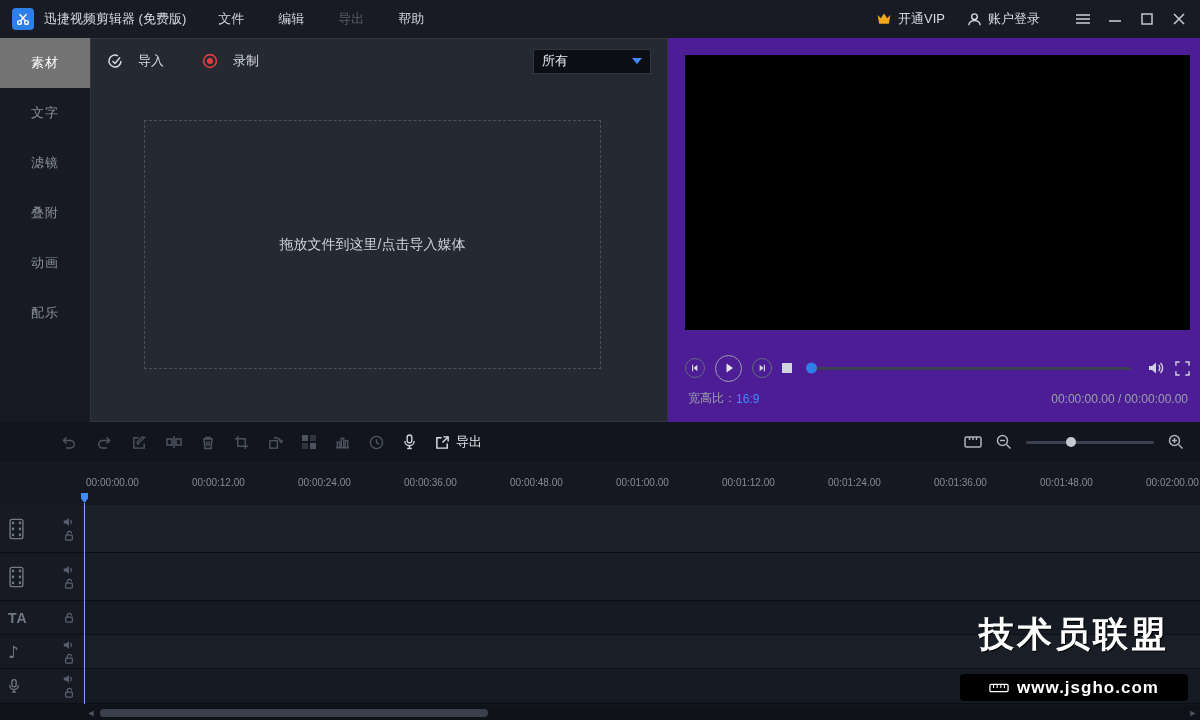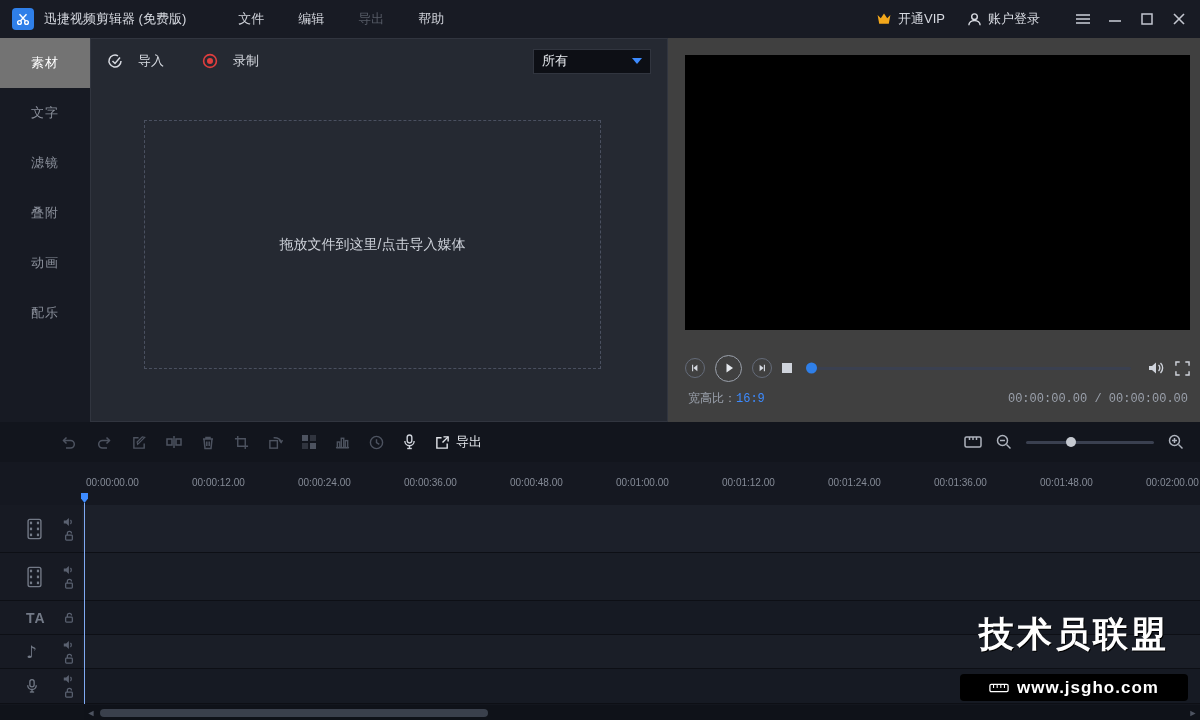--- a/index.html
+++ b/index.html
@@ -5,21 +5,21 @@
   * { margin:0; padding:0; box-sizing:border-box; }
   html,body { width:1200px; height:720px; overflow:hidden; }
   body { font-family:"Liberation Sans","DejaVu Sans",sans-serif; background:#10131a; color:#c8ccd4; position:relative; font-size:13px; }
   svg { display:block; }
   .ic { stroke:currentColor; fill:none; stroke-width:1.5; }
 
   
   .titlebar { position:absolute; top:0; left:0; right:0; height:38px; background:#181b24; display:flex; align-items:center; }
   .app-logo { width:22px; height:22px; margin:0 10px 0 12px; background:#2f7fe8; border-radius:4px; display:flex; align-items:center; justify-content:center; color:#fff; }
   .app-title { color:#d7dae1; font-size:13px; }
-  .menubar { display:flex; gap:34px; margin-left:52px; }
+  .menubar { display:flex; gap:34px; margin-left:32px; }
   .menu-item { color:#d0d3da; cursor:default; }
   .menu-item.disabled { color:#565b66; }
   .tb-right { margin-left:auto; display:flex; align-items:center; gap:22px; padding-right:14px; }
   .vip, .login { display:flex; align-items:center; gap:6px; color:#d7dae1; }
   .winctrls { display:flex; align-items:center; gap:18px; margin-left:14px; color:#c2c6cf; }
   .winbtn { width:14px; height:14px; display:flex; align-items:center; justify-content:center; }
 
   
   .sidebar { position:absolute; top:38px; left:0; width:90px; height:384px; background:#171a23; }
   .side-item { height:50px; display:flex; align-items:center; justify-content:center; color:#8a8f9a; font-size:13px; letter-spacing:1px; cursor:default; }
@@ -27,21 +27,21 @@
 
   
   .media-panel { position:absolute; top:38px; left:90px; width:578px; height:384px; background:#252932; border:1px solid #31353f; }
   .media-top { display:flex; align-items:center; height:44px; padding:0 16px; }
   .media-btn { display:flex; align-items:center; gap:15px; color:#d7dae1; margin-right:38px; }
   .dropdown { margin-left:auto; width:118px; height:25px; background:#0d0f15; border:1px solid #31353f; display:flex; align-items:center; padding:0 8px; color:#e6e9ee; }
   .dd-arrow { margin-left:auto; width:0; height:0; border-left:5px solid transparent; border-right:5px solid transparent; border-top:6px solid #3d8bff; }
   .dropzone { position:absolute; left:53px; top:81px; width:457px; height:249px; border:1px dashed #4a5060; display:flex; align-items:center; justify-content:center; color:#ced2da; font-size:14px; }
 
   
-  .preview { position:absolute; top:38px; left:668px; width:532px; height:384px; background:#404040;font-family:Liberation Mono, monospace; }
+  .preview { position:absolute; top:38px; left:668px; width:532px; height:384px; background:#4c1d95; }
   .video { position:absolute; left:17px; top:17px; width:505px; height:275px; background:#000; }
   .controls { position:absolute; left:17px; right:10px; top:312px; height:36px; display:flex; align-items:center; gap:10px; }
   .ctrl { border:1px solid #646b79; border-radius:50%; display:flex; align-items:center; justify-content:center; color:#d6dae1; background:transparent; }
   .ctrl.sm { width:20px; height:20px; }
   .ctrl.lg { width:27px; height:27px; border-color:#9aa0ab; }
   .stopbtn { width:10px; height:10px; background:#cfd3db; }
   .seek { flex:1; height:3px; background:#3a4050; border-radius:2px; position:relative; margin:0 6px; }
   .seek-handle { position:absolute; left:0; top:50%; width:11px; height:11px; border-radius:50%; background:#2f7fe8; transform:translate(-2px,-50%); }
   .pv-bottom { position:absolute; left:20px; right:12px; top:352px; display:flex; align-items:center; font-size:12px; color:#9aa0ab; }
   .accent { color:#3d8bff; }
@@ -67,21 +67,21 @@
       repeating-linear-gradient(to right,#5a6170 0 1px,transparent 1px 106px),
       repeating-linear-gradient(to right,#39404e 0 1px,transparent 1px 8.833px);
     background-size:0 0,100% 12px,100% 5px;
     background-position:bottom left,bottom left,bottom left;
     background-repeat:no-repeat; }
 
   
   .tracks { position:absolute; top:505px; left:0; right:0; height:200px; background:#13161e; }
   .lane { position:absolute; left:82px; right:0; border-bottom:1px solid #0d0f15; }
   .hcell { position:absolute; left:0; width:82px; background:#171a23; border-bottom:1px solid #0d0f15; display:flex; align-items:center; }
-  .hmain { margin-left:26px; color:#737a87; display:flex; align-items:center; justify-content:center; }
+  .hmain { margin-left:8px; color:#737a87; display:flex; align-items:center; justify-content:center; }
   .hmini { margin-left:auto; margin-right:8px; display:flex; flex-direction:column; gap:3px; color:#5a6170; align-items:center; }
   .ta { font-size:14px; font-weight:bold; letter-spacing:1px; color:#737a87; }
   .note { font-size:17px; color:#737a87; font-family:"DejaVu Sans",sans-serif; }
 
   .playhead-flag { position:absolute; left:81px; top:493px; width:7px; height:10px; background:#3d8bff;
     clip-path:polygon(0 0,100% 0,100% 55%,50% 100%,0 55%); z-index:5; }
   .playhead-line { position:absolute; left:84px; top:503px; width:1px; height:201px; background:#7fa9f2; z-index:5; }
 
   
   .scrollbar { position:absolute; left:84px; right:0; bottom:0; height:15px; background:#0f1219; display:flex; align-items:center; }

